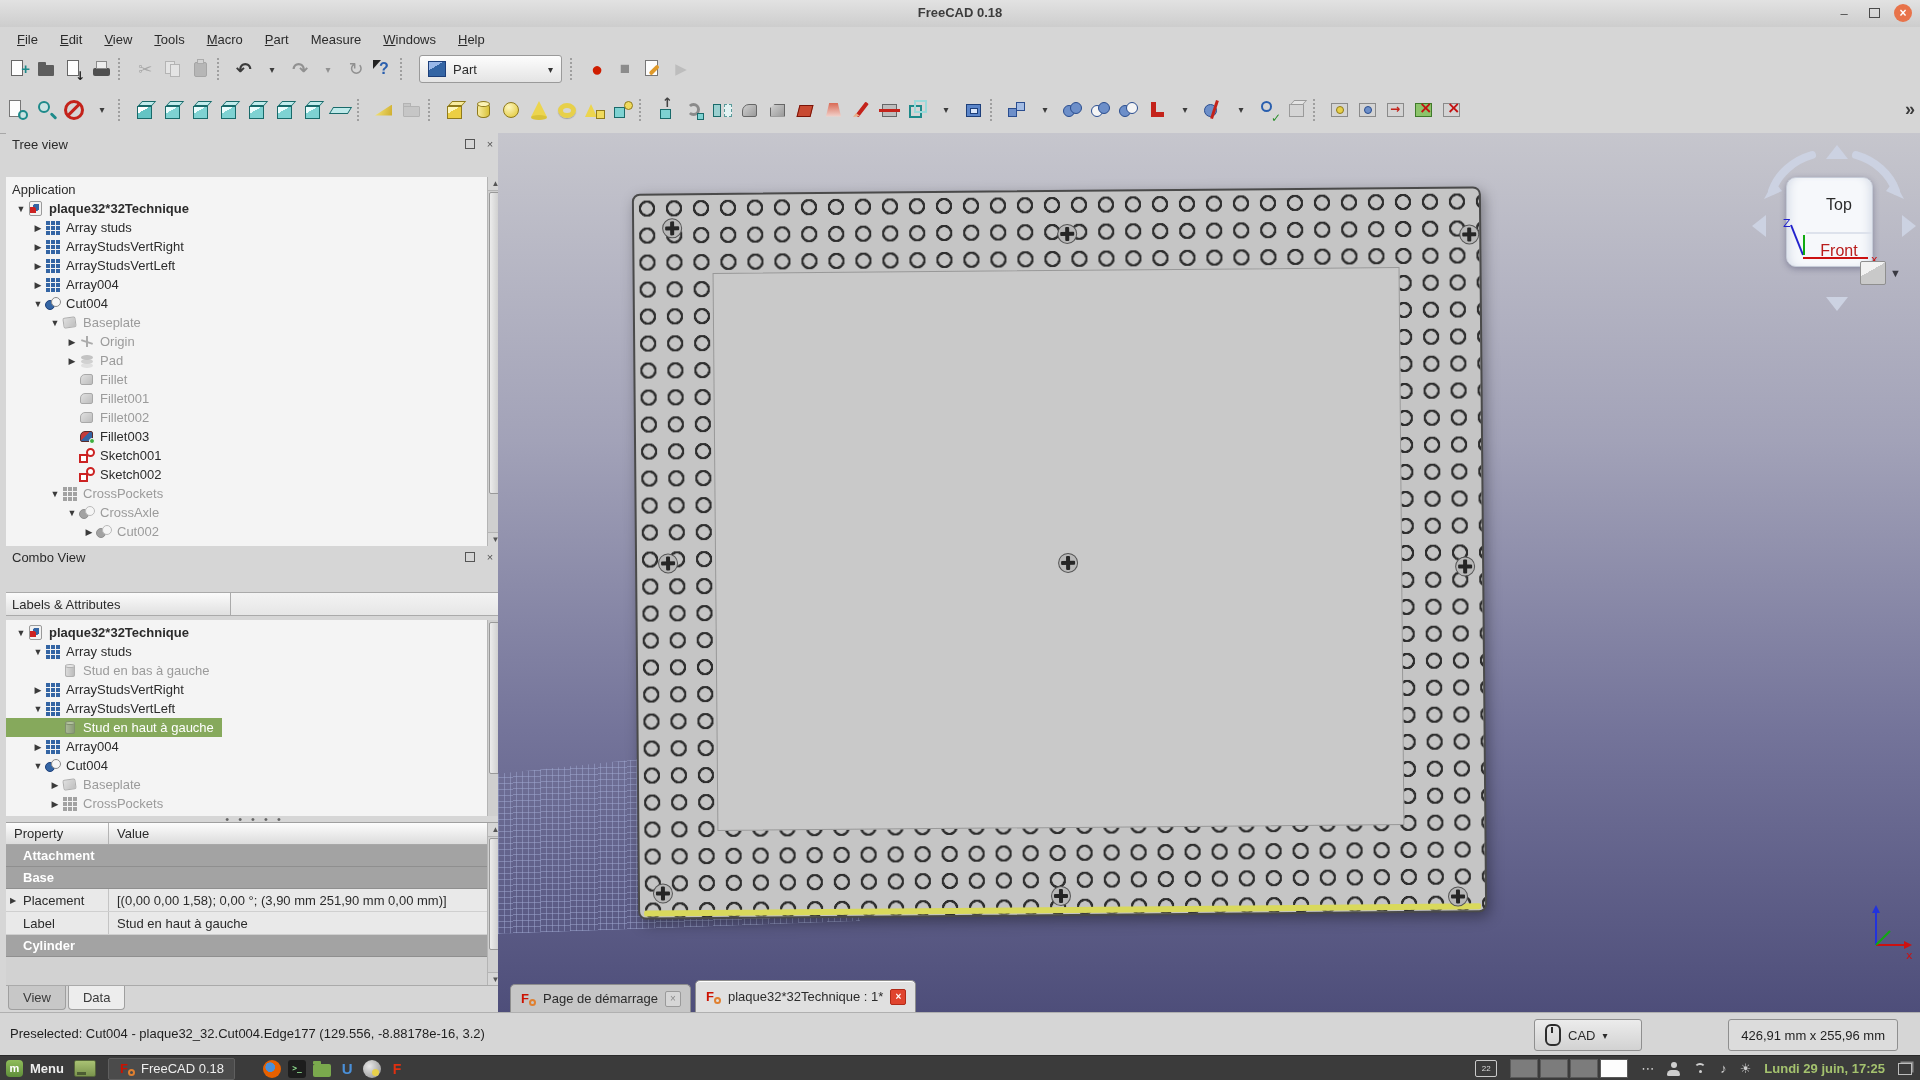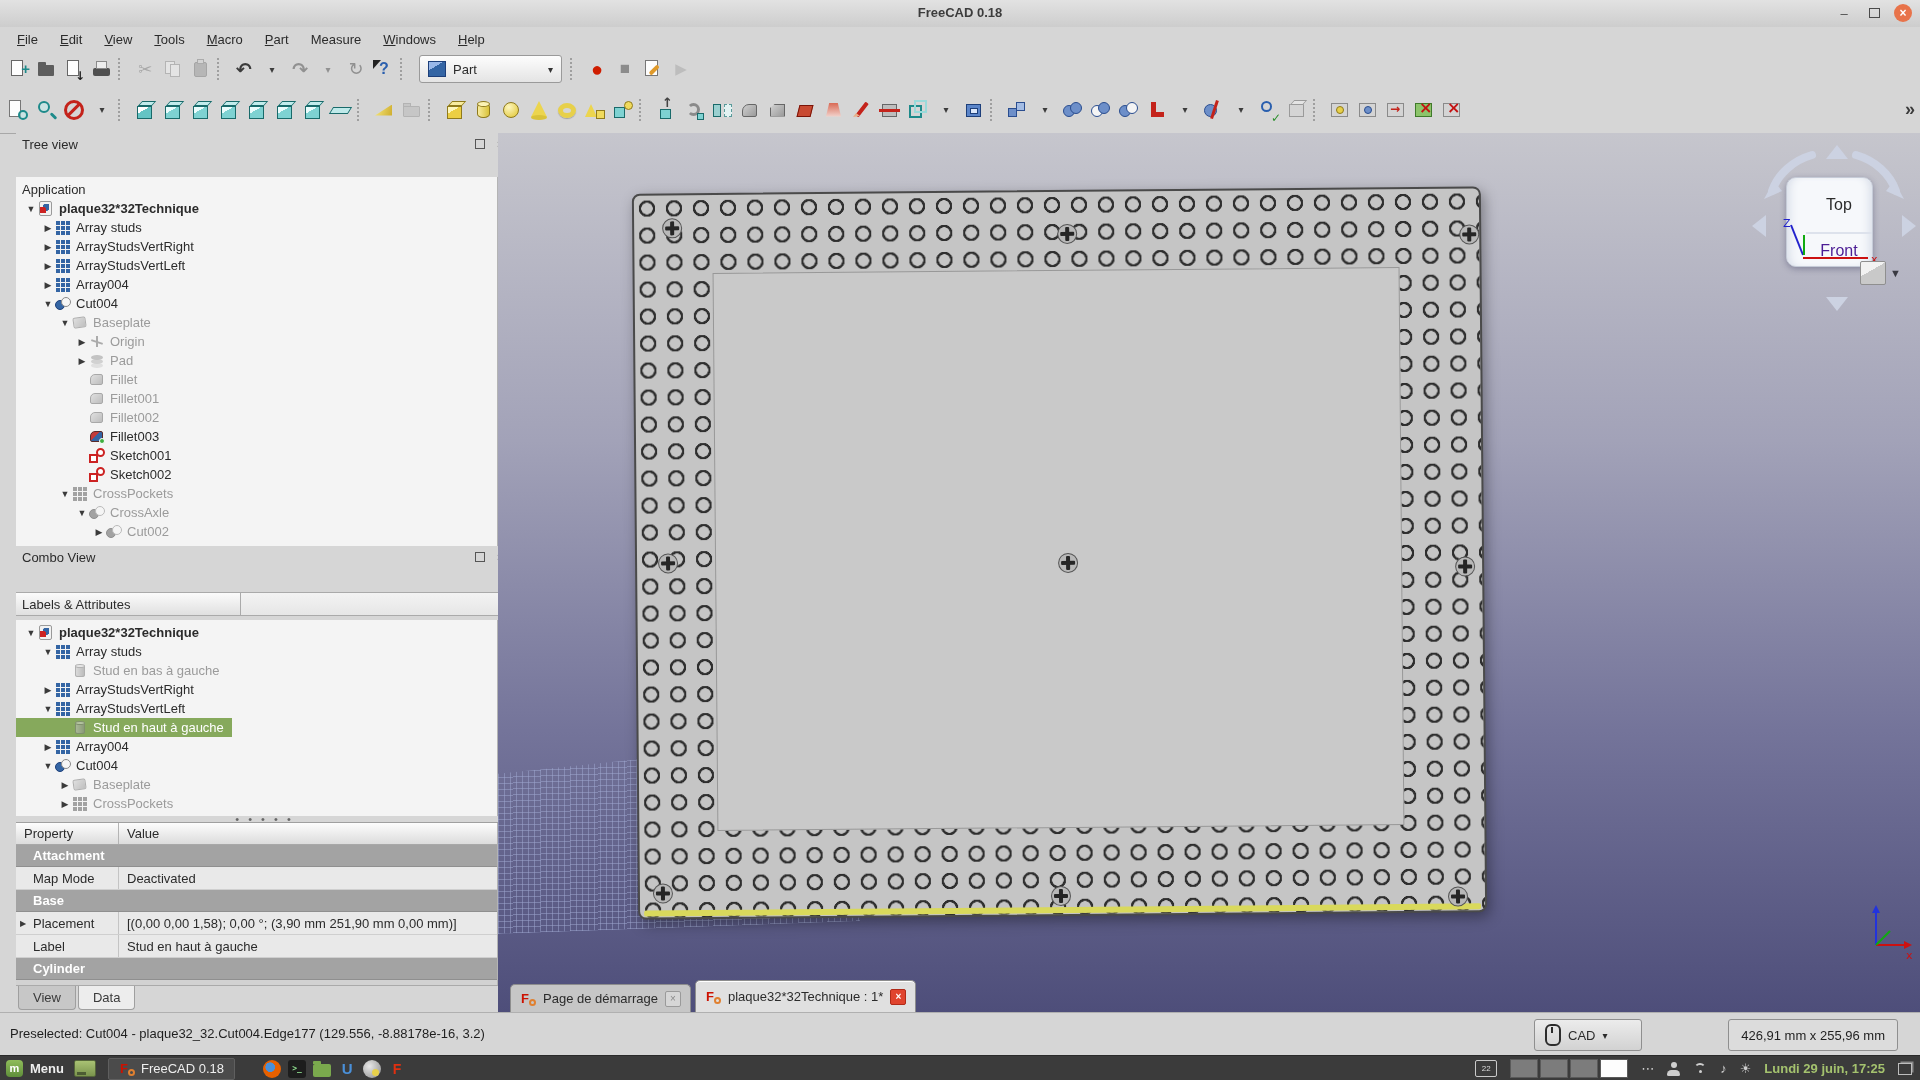--- a/index.html
+++ b/index.html
@@ -125,21 +125,21 @@
   .k-ct5::before{left:3px;top:5px;width:17px;height:14px;background:#d4d4d4;border:1px solid #8a8a8a;}
   .k-ct5::after{content:"×";left:7px;top:2px;color:#c41111;font:bold 16px/16px "DejaVu Sans",sans-serif;}
   .k-macroedit::before{left:4px;top:3px;width:13px;height:16px;background:#fdfdfd;border:1px solid #777;}
   .k-macroedit::after{left:7px;top:11px;width:12px;height:3.5px;background:#e09a2a;border-radius:2px;transform:rotate(-45deg);}
   
   .combo{height:26px;min-width:125px;background:linear-gradient(#fdfdfd,#e4e4e4);border:1px solid #9a9a9a;
     border-radius:3px;display:flex;align-items:center;gap:7px;padding:0 8px;margin:0 6px;}
   .combo .cwb{width:16px;height:14px;background:linear-gradient(150deg,#9ab8e8 0 35%,#3465a4 35%);border:1px solid #1d3f7a;}
   .combo .car{margin-left:auto;font-size:10px;color:#333;}
   
-  #dock{position:absolute;left:16px;top:133px;width:497px;height:879px;background:#d6d6d6;border-right:1px solid #a8a8a8;}
+  #dock{position:absolute;left:6px;top:133px;width:497px;height:879px;background:#d6d6d6;border-right:1px solid #a8a8a8;}
   .ptitle{height:22px;display:flex;align-items:center;padding:0 6px;color:#2b2b2b;background:#d6d6d6;}
   .ptitle .pbtns{margin-left:auto;display:flex;gap:6px;align-items:center;}
   .pbtn{width:14px;height:14px;display:grid;place-items:center;color:#555;font-size:11px;}
   .pbtn .flsq{width:8px;height:8px;border:1.5px solid #555;}
   .colhdr{height:22px;background:#d0d0d0;border:1px solid #aaa;border-left:none;display:flex;margin-top:24px;}
   .colhdr .seg{width:212px;background:linear-gradient(#fbfbfb,#e0e0e0);border-right:1px solid #aaa;
     display:flex;align-items:center;padding:0 6px;color:#2b2b2b;}
   .colhdr .rest{flex:1;background:linear-gradient(#f3f3f3,#e6e6e6);}
   .tcontent{position:relative;background:#f4f4f4;overflow:hidden;padding-top:3px;}
   .trow{height:19px;display:flex;align-items:center;width:max-content;padding-right:8px;justify-content:center;}
@@ -215,21 +215,21 @@
   #navcube{position:absolute;left:1252px;top:6px;width:168px;height:178px;z-index:4;}
   #navcube .tri{position:absolute;width:0;height:0;}
   .tri.up{left:76px;top:6px;border-left:11px solid transparent;border-right:11px solid transparent;border-bottom:14px solid #ccd2e2;}
   .tri.down{left:76px;bottom:6px;border-left:11px solid transparent;border-right:11px solid transparent;border-top:14px solid #ccd2e2;}
   .tri.left{left:2px;top:76px;border-top:11px solid transparent;border-bottom:11px solid transparent;border-right:14px solid #ccd2e2;}
   .tri.right{right:2px;top:76px;border-top:11px solid transparent;border-bottom:11px solid transparent;border-left:14px solid #ccd2e2;}
   #navcube svg{position:absolute;left:0;top:0;}
   .ncube{position:absolute;left:36px;top:38px;width:66px;height:88px;background:#f6f8fb;border:1px solid #c6ccd8;border-radius:10px;
     box-shadow:inset -8px 0 10px -6px #d4dae6,inset 8px 0 10px -6px #d4dae6,0 2px 6px rgba(40,40,80,.35);overflow:hidden;padding-left:19px;}
   .ncube .ftop{height:54px;display:grid;place-items:center;color:#2b2b2b;font-size:16px;border-bottom:2px solid #dde2ec;}
-  .ncube .ffront{height:34px;display:grid;place-items:start center;color:#4c1d95;font-size:16px;padding-top:8px;}
+  .ncube .ffront{height:34px;display:grid;place-items:start center;color:#b91c1c;font-size:16px;padding-top:8px;}
   .minicube{position:absolute;left:110px;top:122px;width:24px;height:22px;background:linear-gradient(150deg,#f2f2f2 0 40%,#c9c9c9 40%);border:1px solid #8f8f8f;border-radius:2px;}
   .minicaret{position:absolute;left:140px;top:128px;font-size:11px;color:#3a3a42;}
   
   #axisind{position:absolute;left:1368px;top:768px;width:50px;height:62px;z-index:3;}
   
   #mditabs{position:absolute;left:0;bottom:0;right:0;height:32px;z-index:5;display:flex;align-items:flex-end;padding-left:12px;}
   .mtab{display:flex;align-items:center;gap:7px;height:27px;padding:0 9px;background:#c6c6c6;border:1px solid #8d8d8d;
     border-bottom:none;border-radius:5px 5px 0 0;margin-right:4px;color:#2b2b2b;}
   .mtab.active{height:31px;background:#e0e0e0;box-shadow:inset 0 1px 0 #fff;}
   .fc-ic{position:relative;width:16px;height:16px;flex:none;}
@@ -727,24 +727,20 @@
     <div class="splitter" style="position:absolute;left:0;top:683px;width:497px;">• • • • •</div>
 
     <div id="propgrid">
       <div class="pg-inner">
         <div class="pg-head">
           <span class="hc">Property</span>
           <span class="hc">Value</span>
         </div>
         <div id="pgrows">
             <div class="pg-group">Attachment</div>
-            <div class="pg-row">
-              <span class="pc pname">Map Mode</span>
-              <span class="pc pval">Deactivated</span>
-            </div>
             <div class="pg-group">Base</div>
             <div class="pg-row">
               <span class="pc pname"><span class="px">▶</span>Placement</span>
               <span class="pc pval">[(0,00 0,00 1,58); 0,00 °; (3,90 mm  251,90 mm  0,00 mm)]</span>
             </div>
             <div class="pg-row">
               <span class="pc pname">Label</span>
               <span class="pc pval">Stud en haut à gauche</span>
             </div>
             <div class="pg-group">Cylinder</div>

